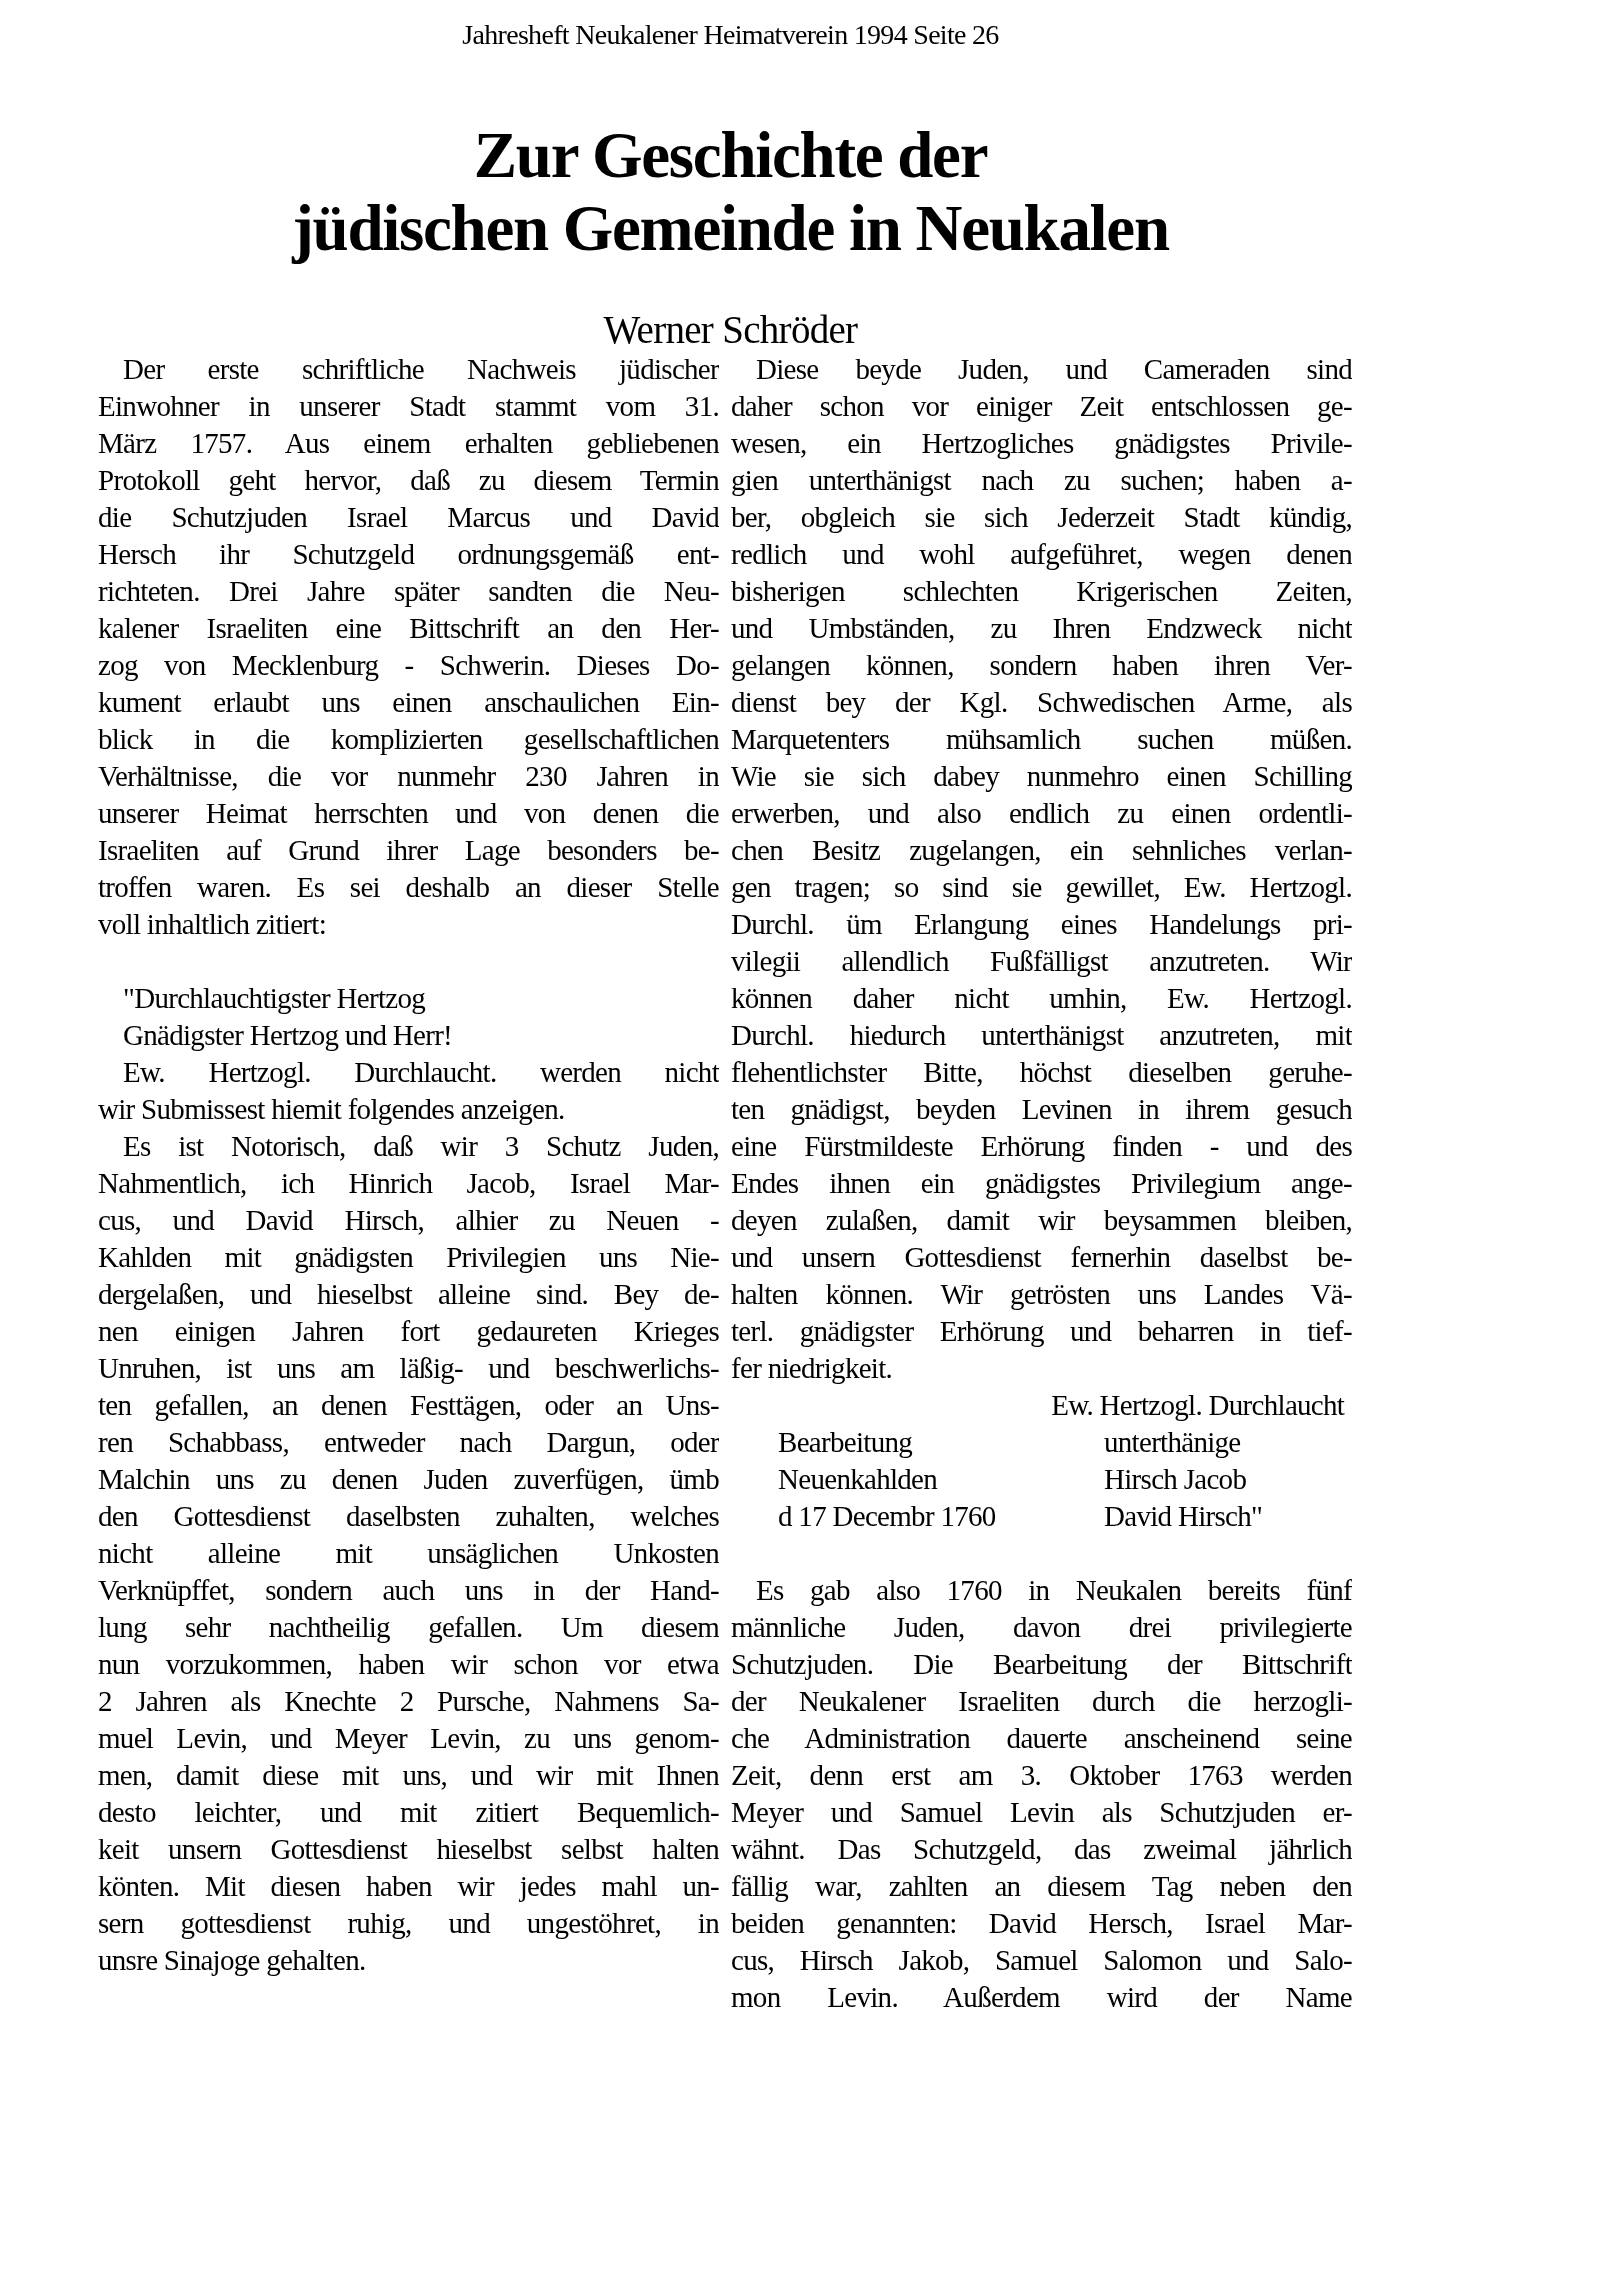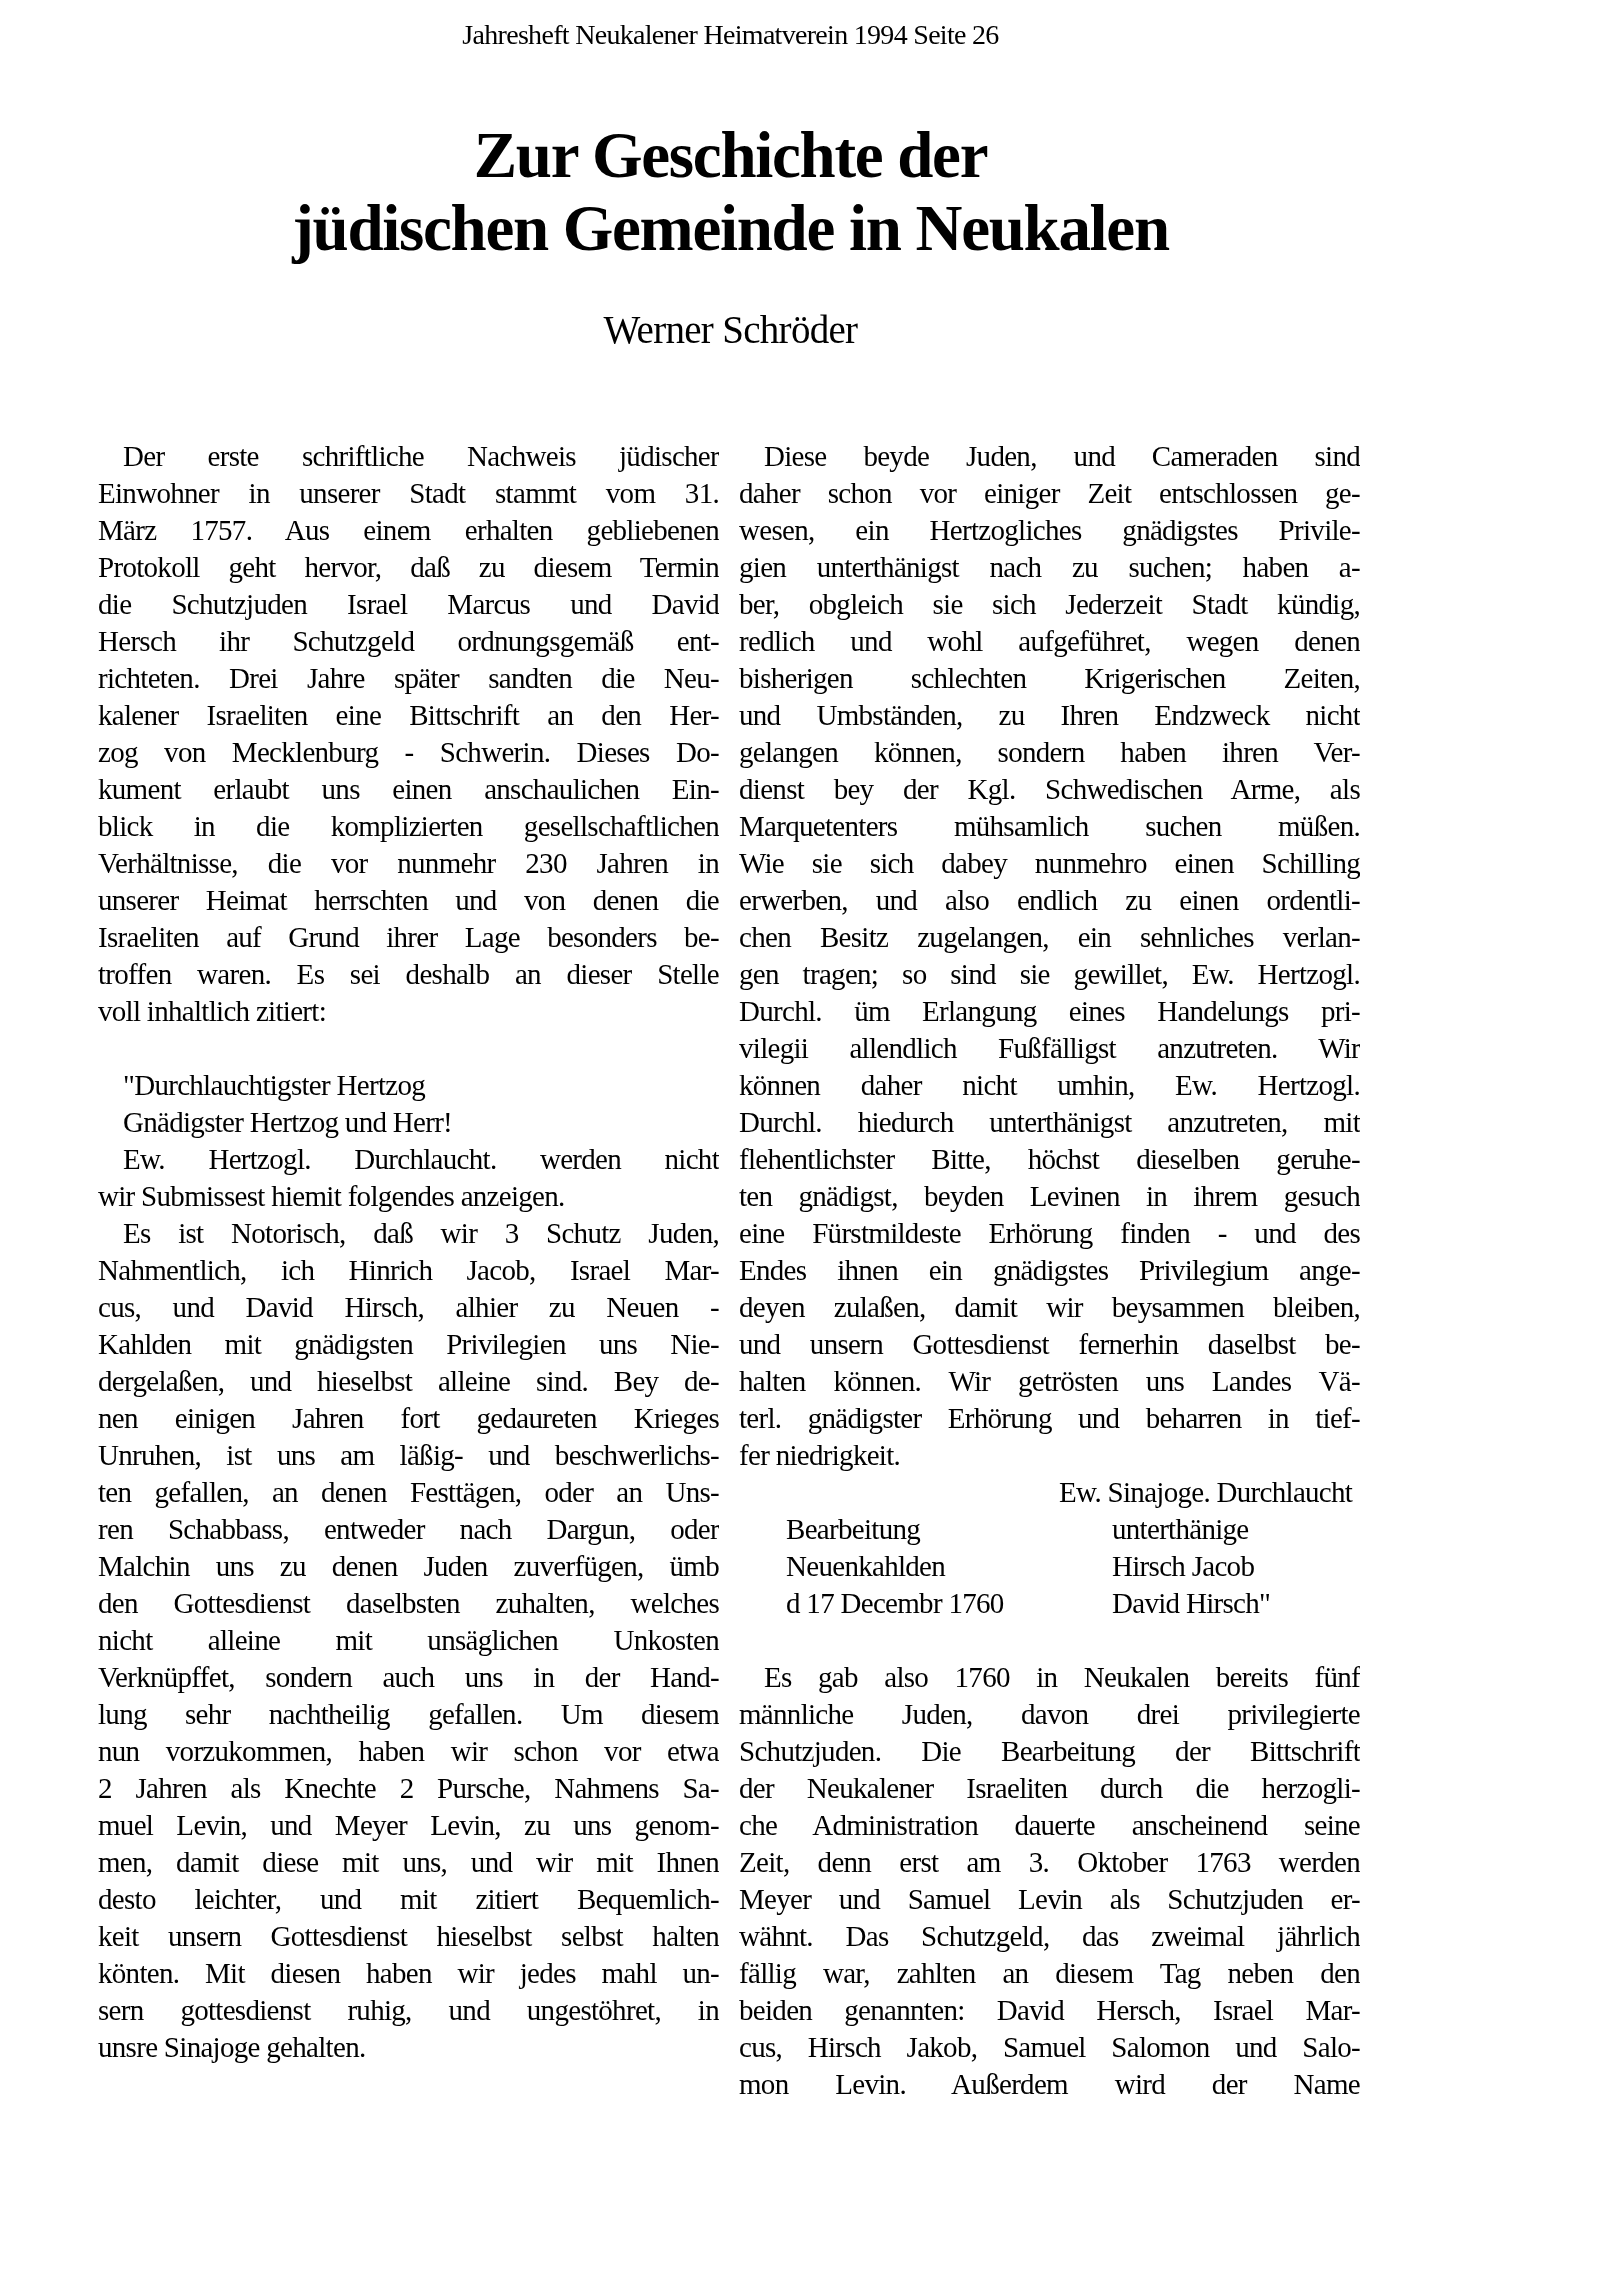--- a/index.html
+++ b/index.html
@@ -33,23 +33,22 @@
     letter-spacing: -1.3px;
   }
   .article-author {
     margin-top: 44px;
     text-align: center;
     font-size: 39px;
     line-height: 42px;
     letter-spacing: -0.7px;
   }
   .columns {
-    margin-top: 87px;
     display: flex;
-    gap: 20px;
+    gap: 12px;
   }
   .col {
     width: 621px;
     flex: none;
   }
   .ln {
     height: 37px;
     line-height: 37px;
     font-size: 29px;
     letter-spacing: -0.7px;
@@ -154,21 +153,21 @@
           <div class="ln j">Durchl. hiedurch unterthänigst anzutreten, mit</div>
           <div class="ln j">flehentlichster Bitte, höchst dieselben geruhe-</div>
           <div class="ln j">ten gnädigst, beyden Levinen in ihrem gesuch</div>
           <div class="ln j">eine Fürstmildeste Erhörung finden - und des</div>
           <div class="ln j">Endes ihnen ein gnädigstes Privilegium ange-</div>
           <div class="ln j">deyen zulaßen, damit wir beysammen bleiben,</div>
           <div class="ln j">und unsern Gottesdienst fernerhin daselbst be-</div>
           <div class="ln j">halten können. Wir getrösten uns Landes Vä-</div>
           <div class="ln j">terl. gnädigster Erhörung und beharren in tief-</div>
           <div class="ln jl">fer niedrigkeit.</div>
-          <div class="ln ew">Ew. Sinajoge. Durchlaucht</div>
+          <div class="ln ew">Ew. Hertzogl. Durchlaucht</div>
           <div class="ln pair">
             <span class="sl">Bearbeitung</span>
             <span class="sr">unterthänige</span>
           </div>
           <div class="ln pair">
             <span class="sl">Neuenkahlden</span>
             <span class="sr">Hirsch Jacob</span>
           </div>
           <div class="ln pair">
             <span class="sl">d 17 Decembr 1760</span>

